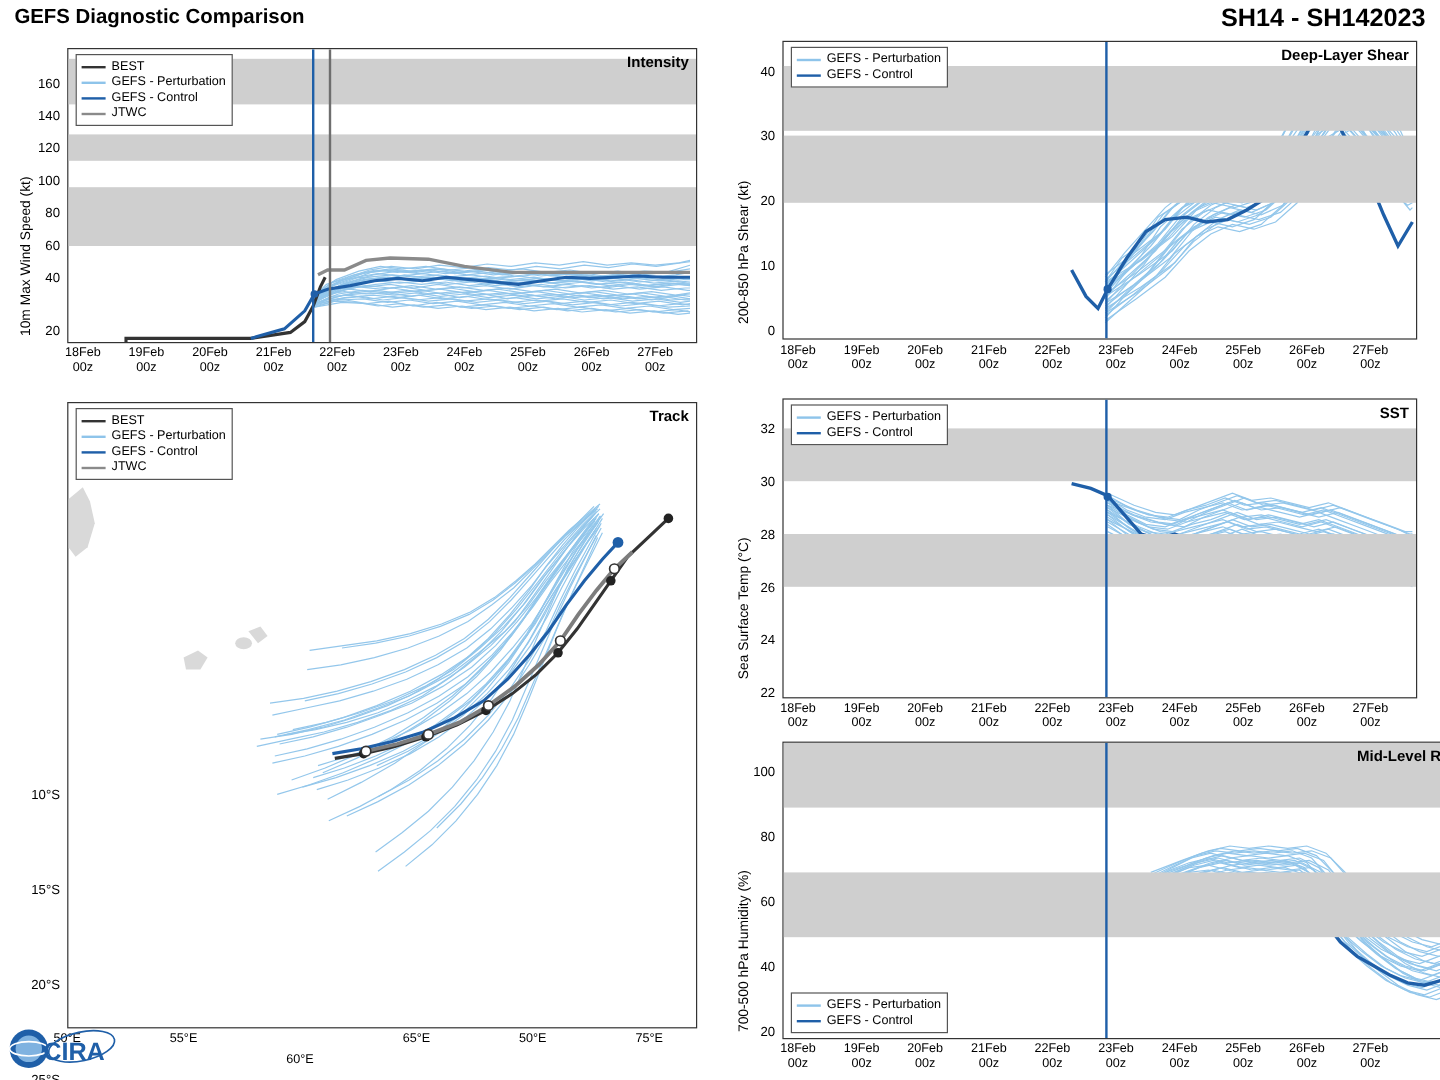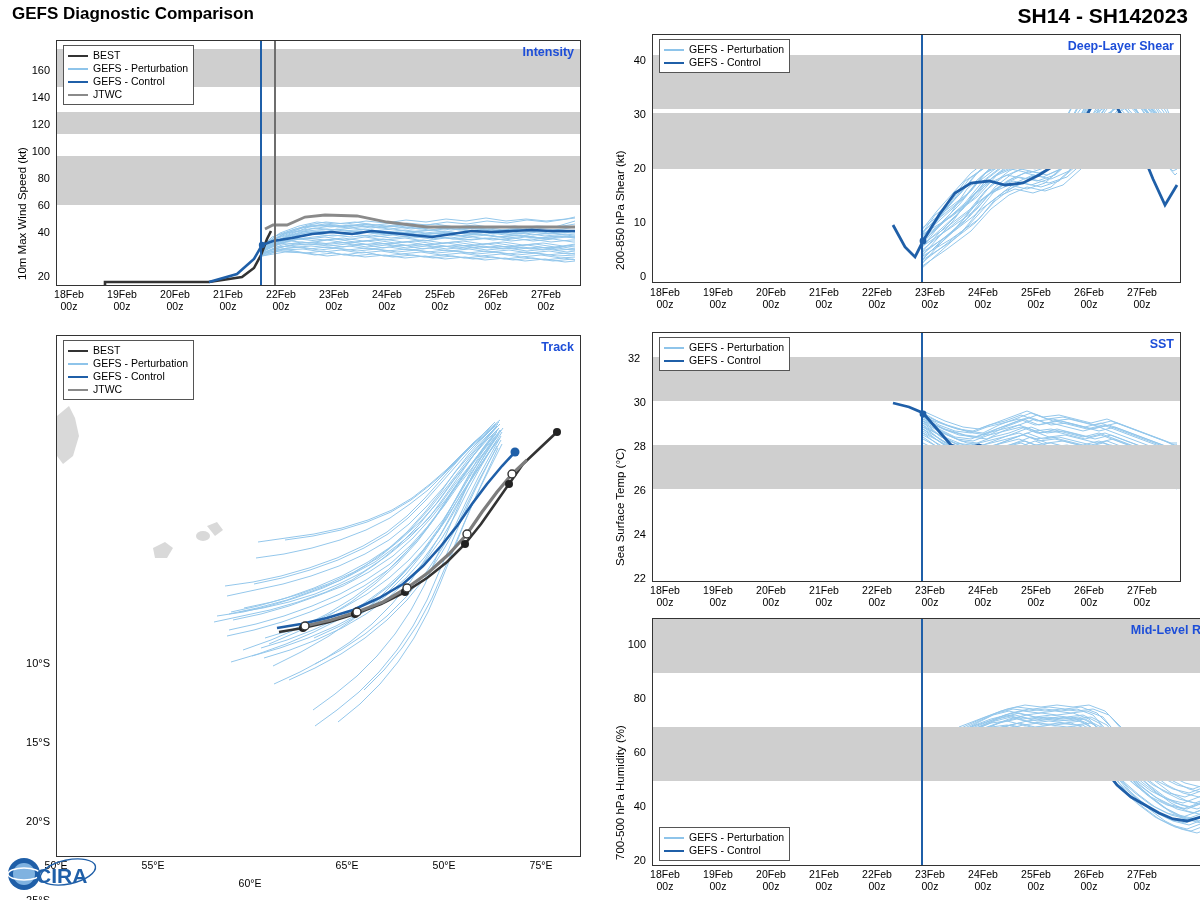--- a/index.html
+++ b/index.html
@@ -13,21 +13,21 @@
   }
   .page-subtitle{
     position:absolute;right:12px;top:4px;font-size:21px;font-weight:bold;margin-left:40px;
   }
   .panel{position:absolute;}
   .plot{position:absolute;border:1px solid #333;background:#fff;overflow:hidden;}
   .band{position:absolute;left:0;right:0;background:#cfcfcf;}
   .vline{position:absolute;top:0;bottom:0;width:2px;background:#1f5fa8;}
   .vline-gray{position:absolute;top:0;bottom:0;width:2px;background:#6e6e6e;}
   .corner-label{
-    position:absolute;right:6px;top:4px;font-size:12.5px;font-weight:bold;color:#1d4ed8;
+    position:absolute;right:6px;top:4px;font-size:12.5px;font-weight:bold;color:#000000;
     background:rgba(255,255,255,0.0);
   }
   .legend{
     position:absolute;background:#fff;border:1px solid #555;padding:3px 5px 3px 4px;
     font-size:10.5px;line-height:13px;
   }
   .legend .row{display:flex;align-items:center;white-space:nowrap;}
   .legend .swatch{display:inline-block;width:20px;height:0;border-top-width:2.6px;border-top-style:solid;margin-right:5px;}
   .ylabel{
     position:absolute;transform-origin:0 0;transform:rotate(-90deg);
@@ -336,21 +336,21 @@
 00z</div>
   <div class="xtick" style="left:459px;top:264px;width:60px;">26Feb
 00z</div>
   <div class="xtick" style="left:512px;top:264px;width:60px;">27Feb
 00z</div>
 </div>
 
 <div class="panel" style="left:600px;top:322px;width:600px;height:290px;">
   <div class="ylabel" style="left:14px;top:244px;">Sea Surface Temp (°C)</div>
 
-  <div class="ytick" style="left:22px;top:30px;width:24px;text-align:center;">32</div>
+  <div class="ytick" style="left:22px;top:30px;width:24px;">32</div>
   <div class="ytick" style="left:22px;top:74px;width:24px;">30</div>
   <div class="ytick" style="left:22px;top:118px;width:24px;">28</div>
   <div class="ytick" style="left:22px;top:162px;width:24px;">26</div>
   <div class="ytick" style="left:22px;top:206px;width:24px;">24</div>
   <div class="ytick" style="left:22px;top:250px;width:24px;">22</div>
 
   <div class="plot" style="left:52px;top:10px;width:527px;height:248px;">
     <div class="band" style="top:24px;height:44px;"></div>
     <div class="band" style="top:112px;height:44px;"></div>
 

